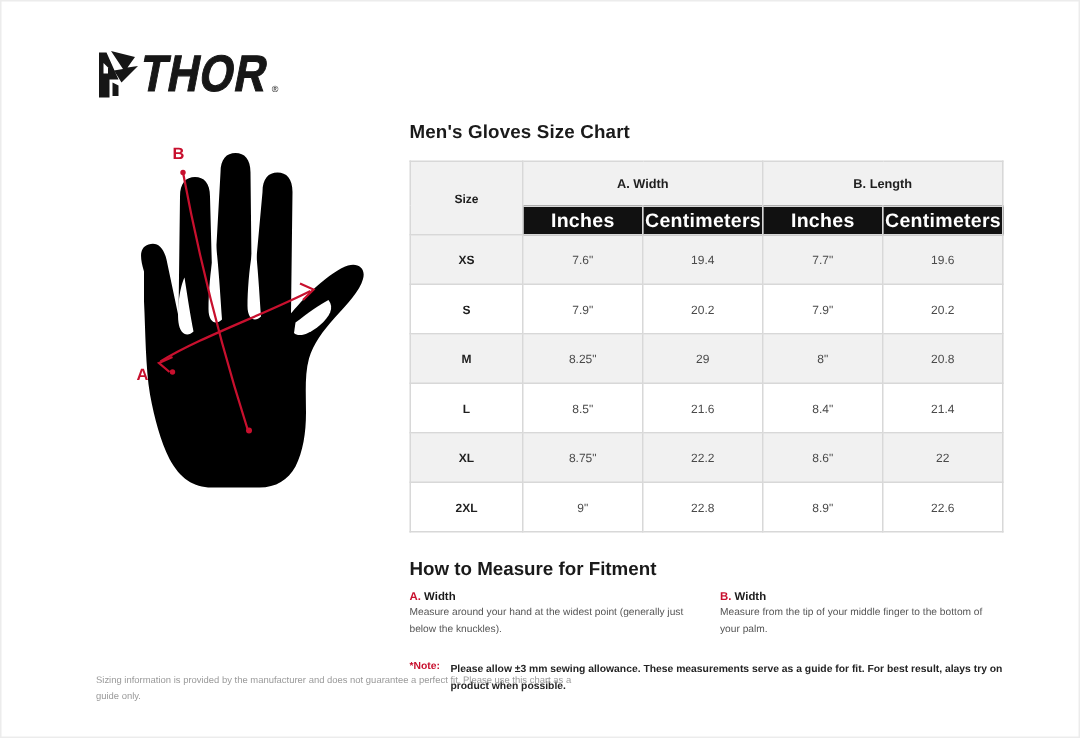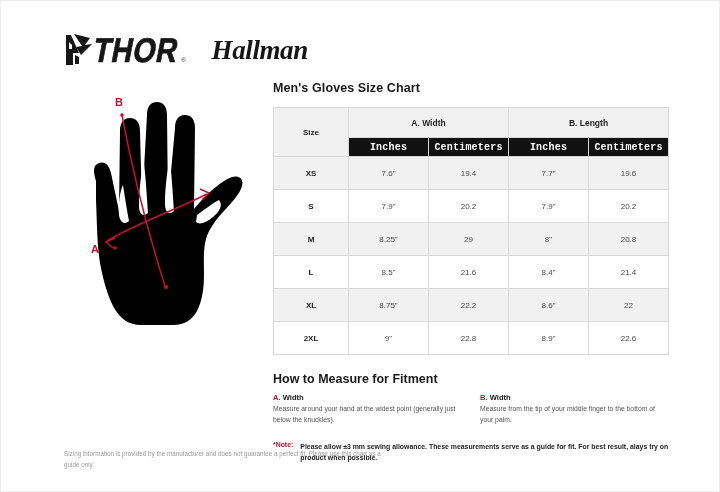--- a/index.html
+++ b/index.html
@@ -116,26 +116,25 @@
   th.group-head {
     background: #f1f1f1;
     font-size: 8.5px;
     font-weight: bold;
     color: #1f1f1f;
     height: 25px;
   }
   th.unit-head {
     background: #111111;
     color: #ffffff;
-    font-size: 10px;
+    font-size: 13px;
     font-weight: bold;
     height: 14px;
     border-color: #111111;
     letter-spacing: 0.2px;
-    font-family: Liberation Mono, monospace;
   }
   td.size-cell {
     font-size: 8px;
     font-weight: bold;
     color: #1f1f1f;
     height: 30px;
   }
   td.val-cell {
     font-size: 8px;
     color: #4a4a4a;
@@ -211,21 +210,20 @@
     <div class="thor-lockup">
       <svg class="thor-mark" width="30" height="34" viewBox="0 0 30 34">
         <path d="M3 2 L3 32 L10 32 L10 20 L16 20 L8 2 Z" fill="#161616"></path>
         <path d="M11 1 L27 5 L22 12 L29 11 L18 22 L13 14 L19 13 Z" fill="#161616"></path>
         <path d="M6 9 L6 16 L9 16 L9 12 Z" fill="#ffffff"></path>
         <path d="M12 22 L12 31 L16 31 L16 24 Z" fill="#161616"></path>
       </svg>
       <span class="thor-word">THOR</span>
       <span class="thor-reg">®</span>
     </div>
-    <span class="hallman-word">Hallman</span>
   </div>
 
   <div id="hand-diagram">
     <svg width="205" height="238" viewBox="0 0 205 238">
 
       <path fill="#000000" d="M33,88
                C30,78 30,72 36,70 C42,68 46,72 48,80
                L56,118
                L57,38
                C57,29 61,25 67,25 C73,25 77,29 77,38

